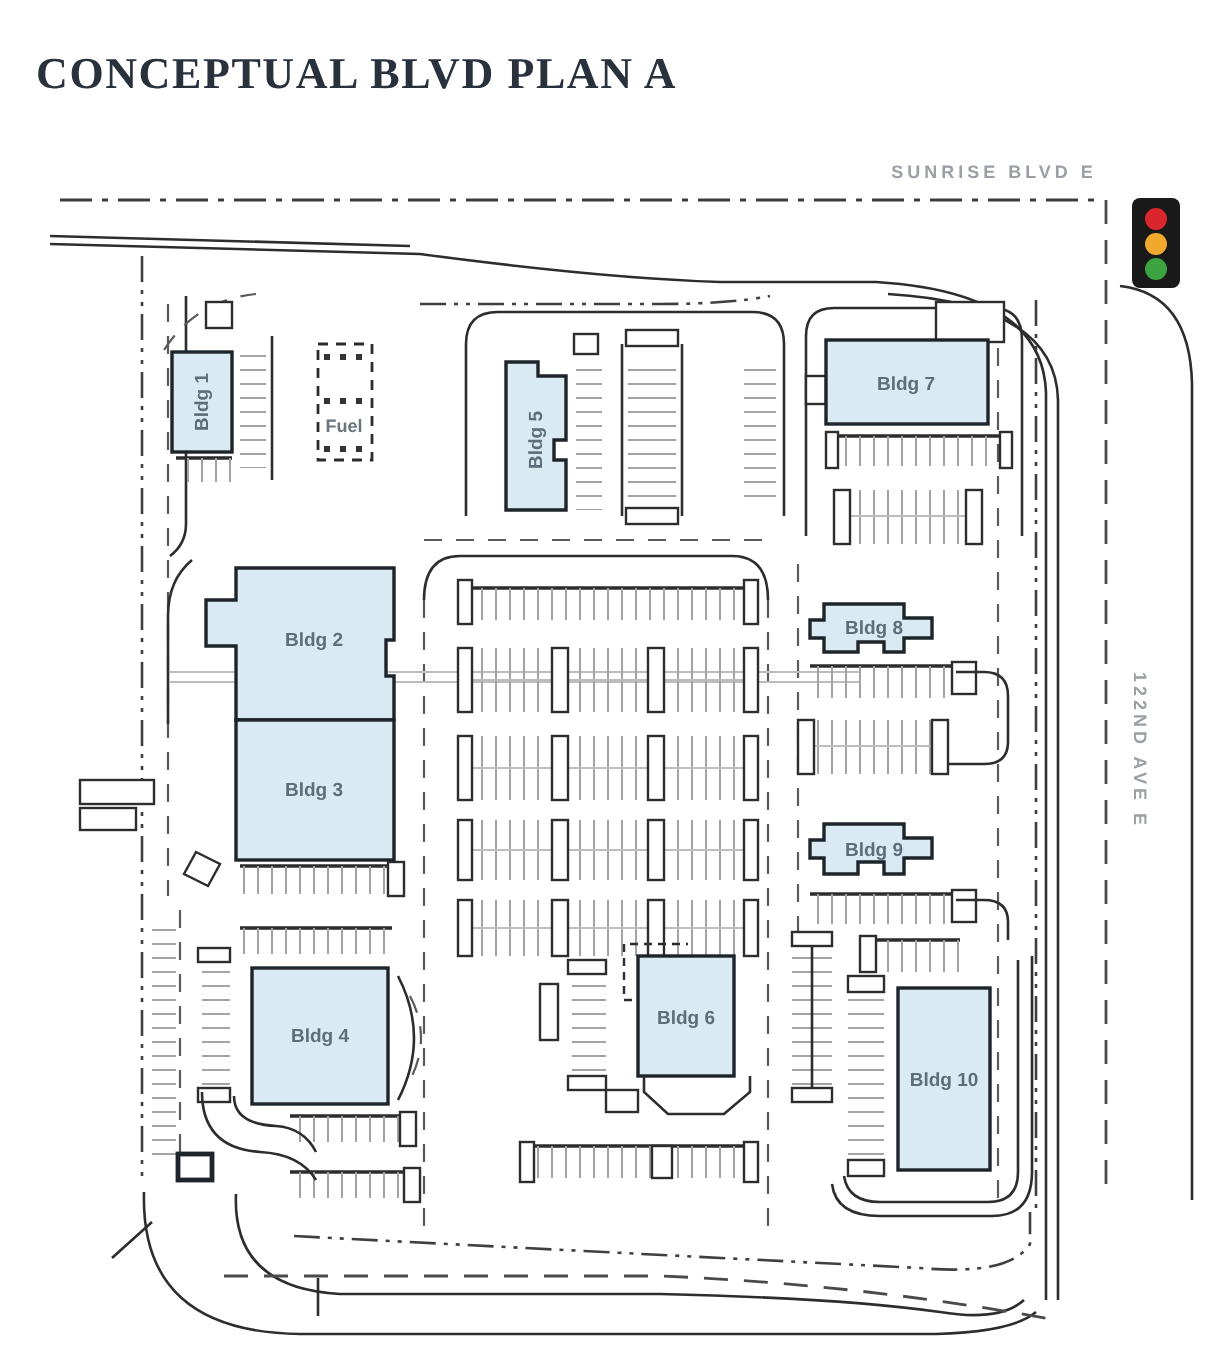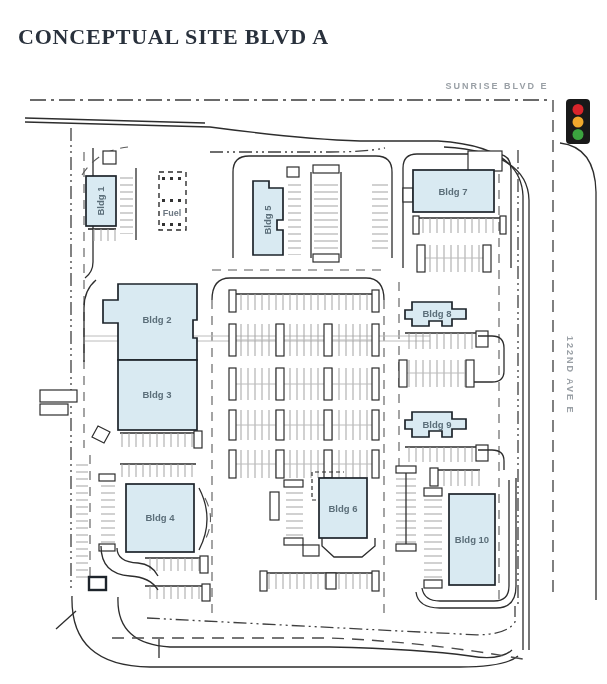--- a/index.html
+++ b/index.html
@@ -20,21 +20,21 @@
   .bd{stroke:#3f3f3f;stroke-width:1.3;fill:none;stroke-dasharray:13 4 2 4 2 4;}
   .cl{stroke:#3a3a3a;stroke-width:1.4;fill:none;stroke-dasharray:16 5 3 5;}
   .rd{stroke:#4a4a4a;stroke-width:1.4;fill:none;stroke-dasharray:12 8;}
   .bldg{fill:#d9eaf2;stroke:#1d242b;stroke-width:1.7;}
   .util{stroke:#bcbcbc;stroke-width:1;fill:none;}
 </style>
 </head>
 <body>
 
 <div class="page">
-  <h1 class="title">CONCEPTUAL SITE BLVD A</h1>
+  <h1 class="title">CONCEPTUAL BLVD PLAN A</h1>
 
   <svg width="607" height="684" viewBox="0 0 607 684">
     <defs>
       <pattern id="tv" patternUnits="userSpaceOnUse" width="7" height="60">
         <line x1="3" y1="0" x2="3" y2="60" stroke="#a3a3a3" stroke-width="1"></line>
       </pattern>
       <pattern id="th" patternUnits="userSpaceOnUse" width="60" height="7">
         <line x1="0" y1="3" x2="60" y2="3" stroke="#a3a3a3" stroke-width="1"></line>
       </pattern>
     </defs>

